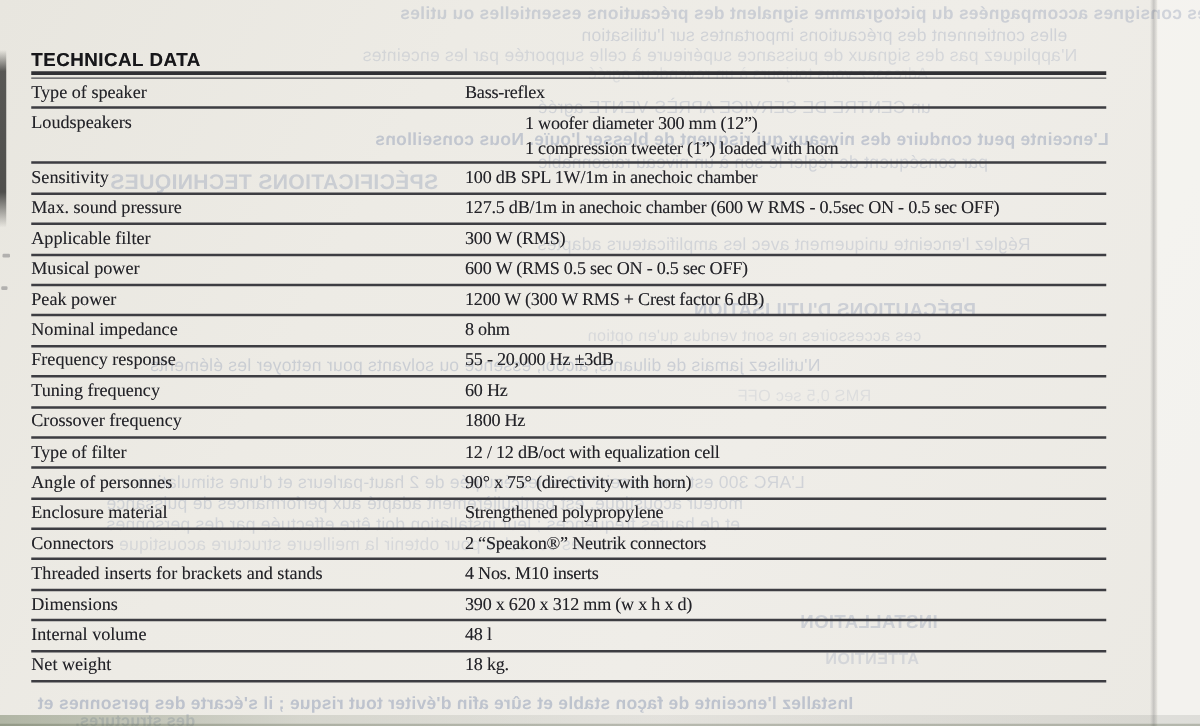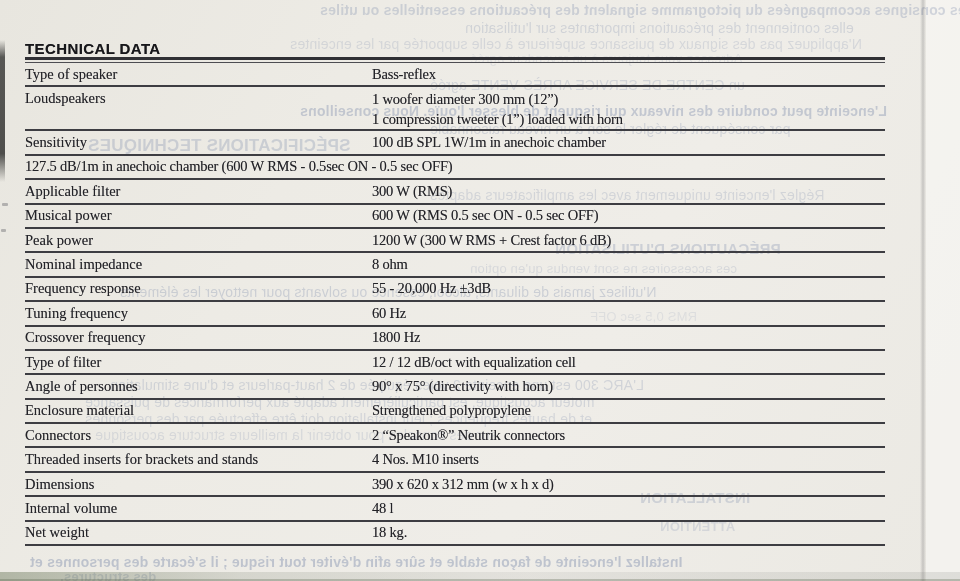--- a/index.html
+++ b/index.html
@@ -29,21 +29,21 @@
     display:flex;align-items:center;box-sizing:border-box;
     height:24.4px;border-bottom:2px solid #3d3d42;font-family:Liberation Serif, serif;
   }
   .row.tall{height:44px;align-items:flex-start;padding-top:3px;}
   .cell{
     font-size:14.5px;color:#232328;white-space:nowrap;
     text-shadow:0 0 0.4px rgba(25,25,35,0.4);
   }
   .cell.label{width:347px;flex:none;}
   .cell.value{flex:1;letter-spacing:-0.2px;}
-  .row.tall .cell.value div{line-height:19.5px;}
+  .row.tall .cell.value div{line-height:19.5px;margin-left:48px;}
   
   .left-edge{
     position:absolute;left:0;top:40px;width:5px;height:142px;z-index:6;
     background:linear-gradient(to bottom,rgba(50,50,48,0) 0%,rgba(52,52,50,0.8) 12%,rgba(52,52,50,0.85) 80%,rgba(50,50,48,0) 100%);
   }
   .margin-mark{position:absolute;background:rgba(95,95,100,0.4);border-radius:1px;z-index:6;}
   .mark-1{left:2px;top:203px;width:6px;height:3px;}
   .mark-2{left:1px;top:229px;width:5px;height:3px;}
   .right-paper{position:absolute;left:926px;top:0;width:34px;height:100%;background:rgba(252,252,250,0.45);z-index:1;}
   .right-shadow{
@@ -106,20 +106,21 @@
           <div>1 compression tweeter (1”) loaded with horn</div>
         </div>
       </div>
       <div class="row">
         <div class="cell label">Sensitivity</div>
         <div class="cell value">
           <div>100 dB SPL 1W/1m in anechoic chamber</div>
         </div>
       </div>
       <div class="row">
+        <div class="cell label">Max. sound pressure</div>
         <div class="cell value">
           <div>127.5 dB/1m in anechoic chamber (600 W RMS - 0.5sec ON - 0.5 sec OFF)</div>
         </div>
       </div>
       <div class="row">
         <div class="cell label">Applicable filter</div>
         <div class="cell value">
           <div>300 W (RMS)</div>
         </div>
       </div>

